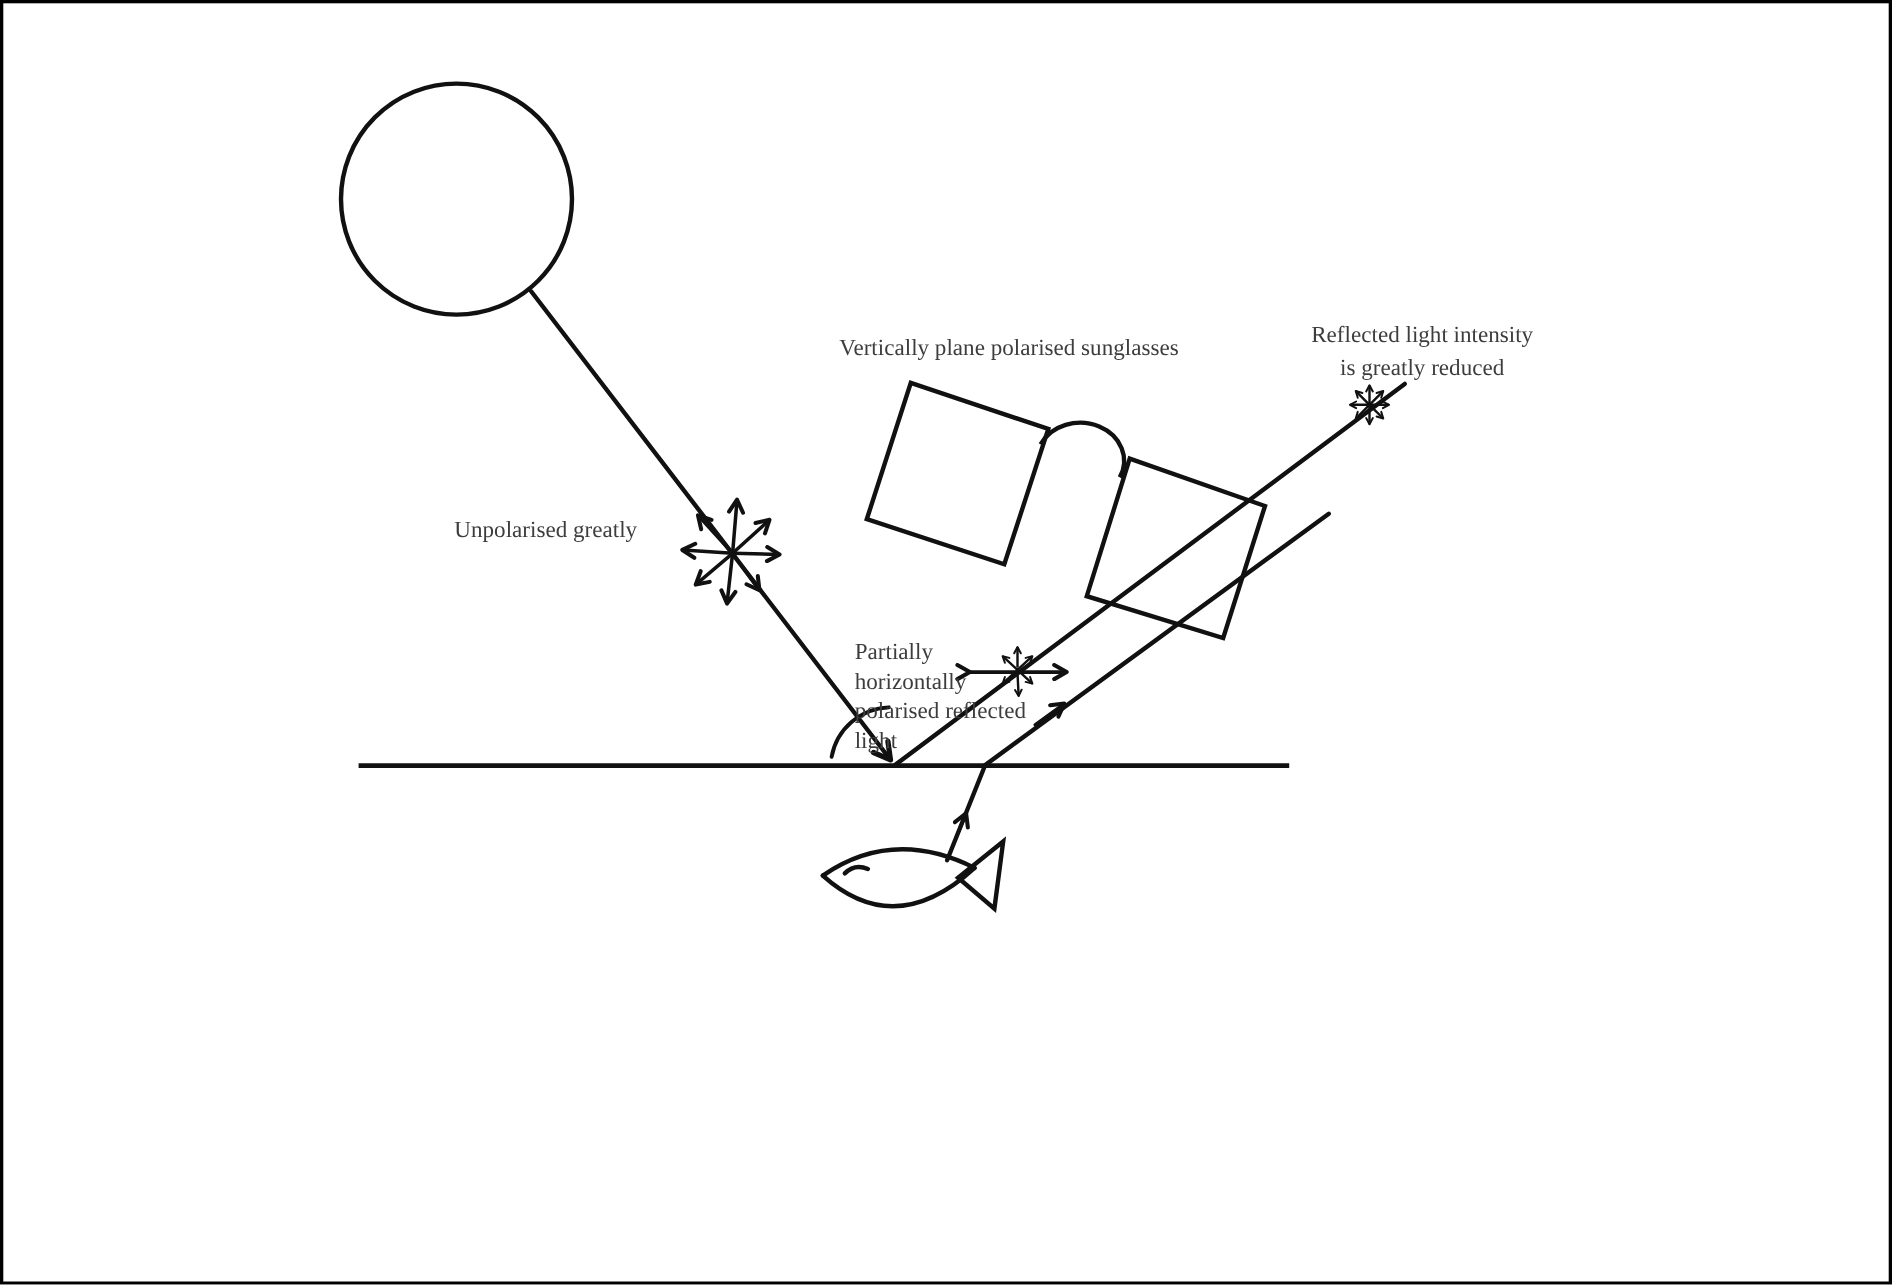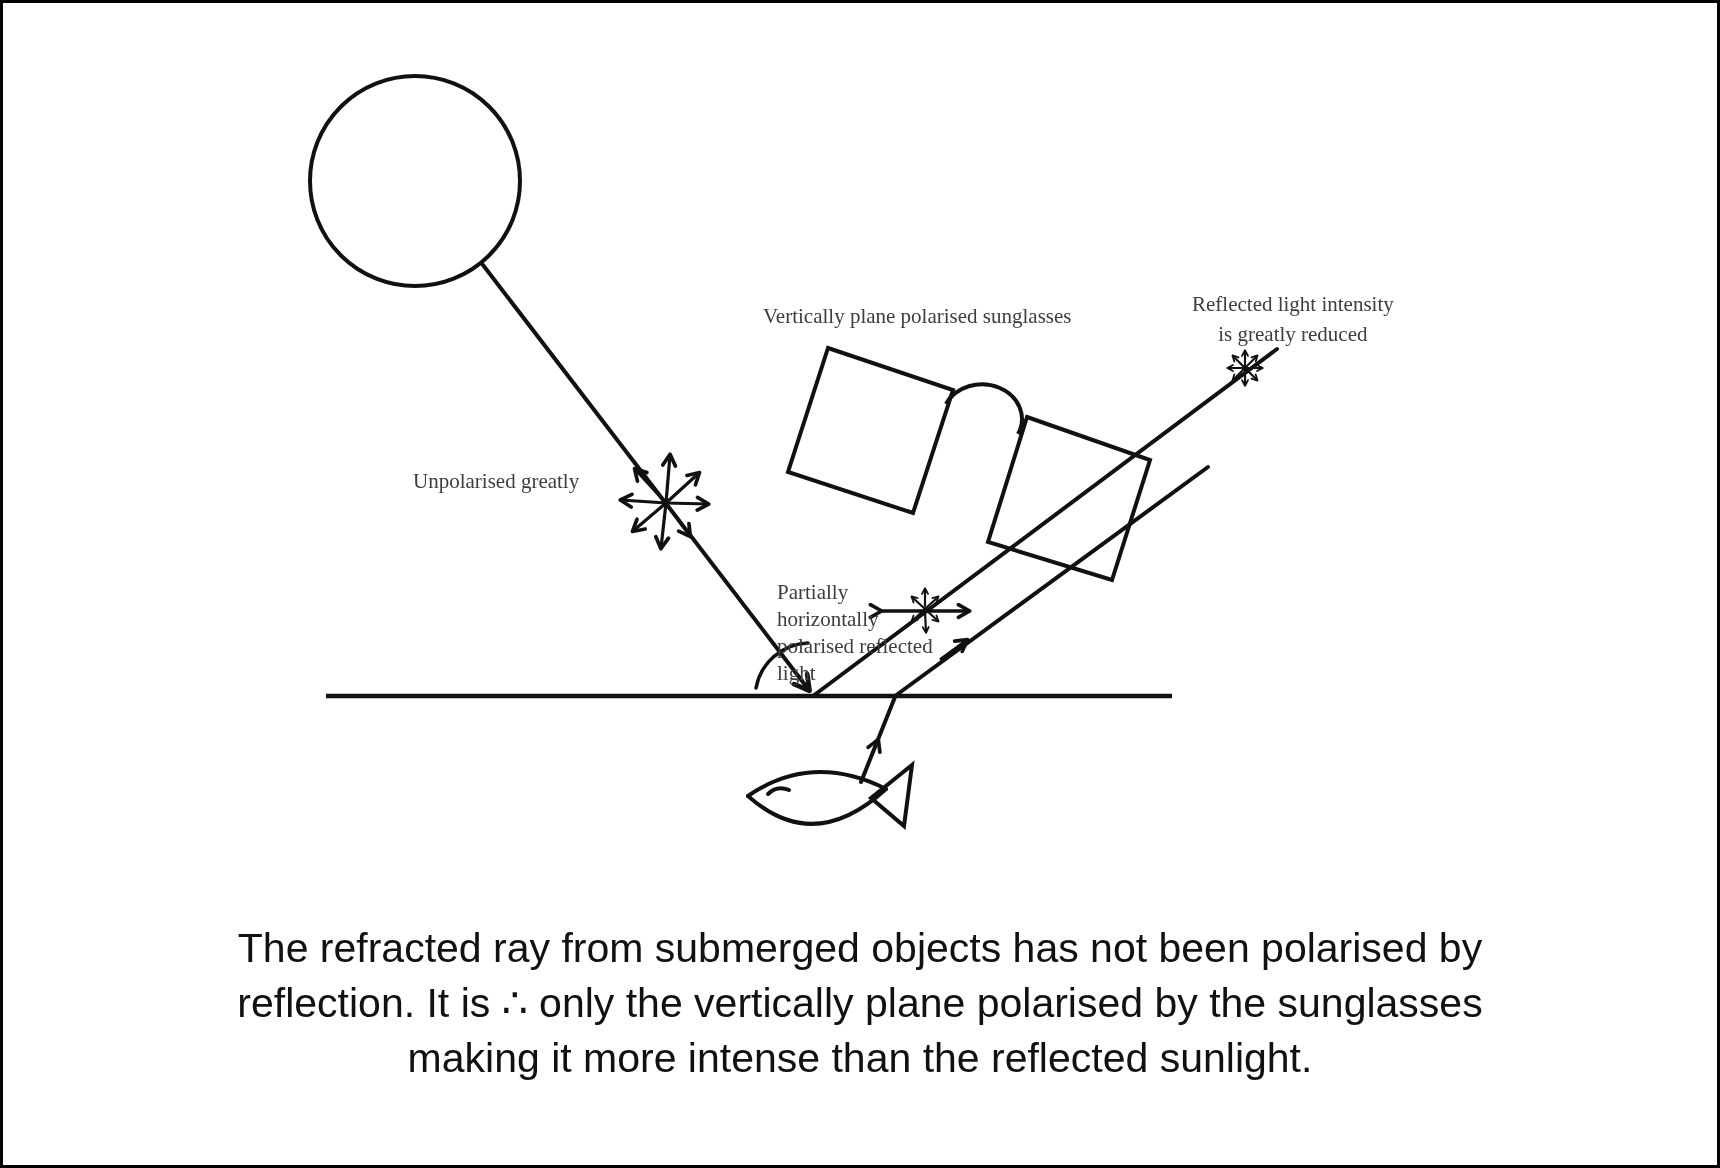--- a/index.html
+++ b/index.html
@@ -126,18 +126,15 @@
   <div class="dlabel" style="left:763px; top:303px;">Vertically plane polarised sunglasses</div>
 
   <div class="dlabel two-line" style="left:1192px; top:289px;">Reflected light intensity
 is greatly reduced</div>
 
   <div class="dlabel" style="left:777px; top:536px;margin-top:43px;">Partially
 horizontally
 polarised reflected
 light</div>
 
-  <div class="caption">The refracted ray from submerged objects has not been polarised by
-reflection. It is ∴ only the vertically plane polarised by the sunglasses
-making it more intense than the reflected sunlight.</div>
 
   <div class="frame"></div>
 </div>
 
 </body></html>

